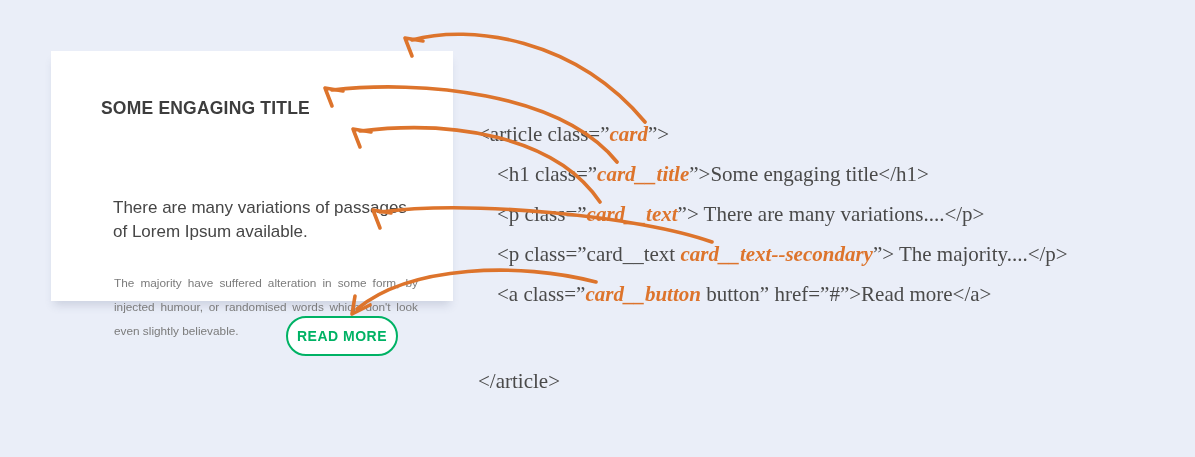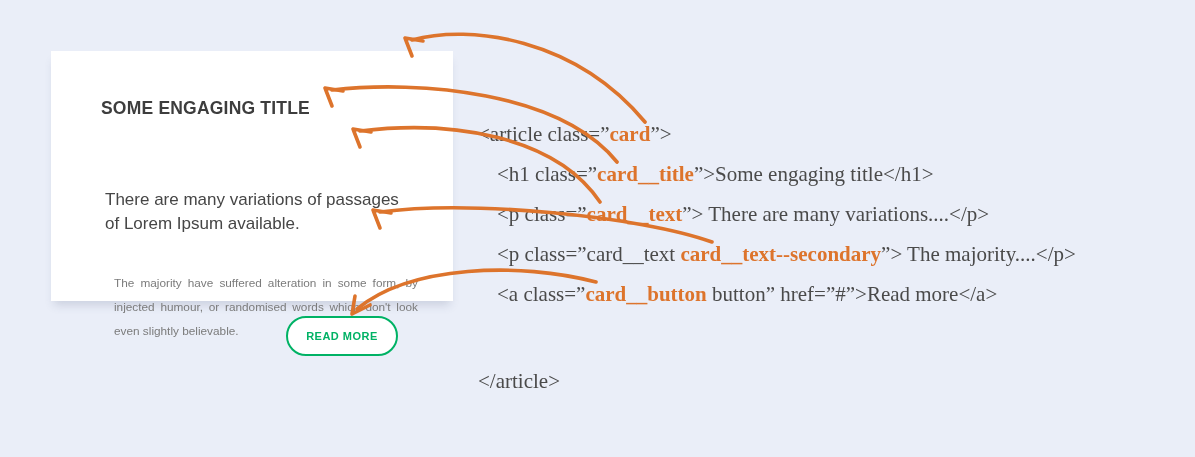--- a/index.html
+++ b/index.html
@@ -49,21 +49,21 @@
     color: #3d3d3d;
     text-transform: uppercase;
     white-space: nowrap;
     line-height: 1.2;
   }
   .card__text {
     position: absolute;
     top: 133px;
     left: 0;
     width: 308px;
-    margin: 4px;
+    margin: 12px;
     font-size: 17px;
     line-height: 24px;
     color: #464646;
   }
   .card__text--secondary {
     position: absolute;
     top: 207px;
     left: 0;
     width: 304px;
     margin: 13px;
@@ -77,21 +77,21 @@
     position: absolute;
     left: 185px;
     top: 265px;
     width: 112px;
     height: 40px;
     box-sizing: border-box;
     border: 2.5px solid #00b265;
     border-radius: 21px;
     background: #ffffff;
     color: #00b265;
-    font-size: 11px;
+    font-size: 14px;
     font-weight: bold;
     letter-spacing: 0.5px;
     text-transform: uppercase;
     display: flex;
     align-items: center;
     justify-content: center;
     cursor: pointer;
     padding: 0;
     font-family: "Liberation Sans", sans-serif;
   }
@@ -113,20 +113,21 @@
     line-height: 24px;
     color: #4a4a4a;
     white-space: pre;
     pointer-events: auto;
   }
   .code-line.lvl0 { left: 478px; }
   .code-line.lvl1 { left: 497px; }
   .hl {
     color: #dd742c;
     font-weight: bold;
+    font-style: italic;
   }
 
   
   .arrows {
     position: absolute;
     left: 0;
     top: 0;
     width: 1195px;
     height: 457px;
     z-index: 4;

